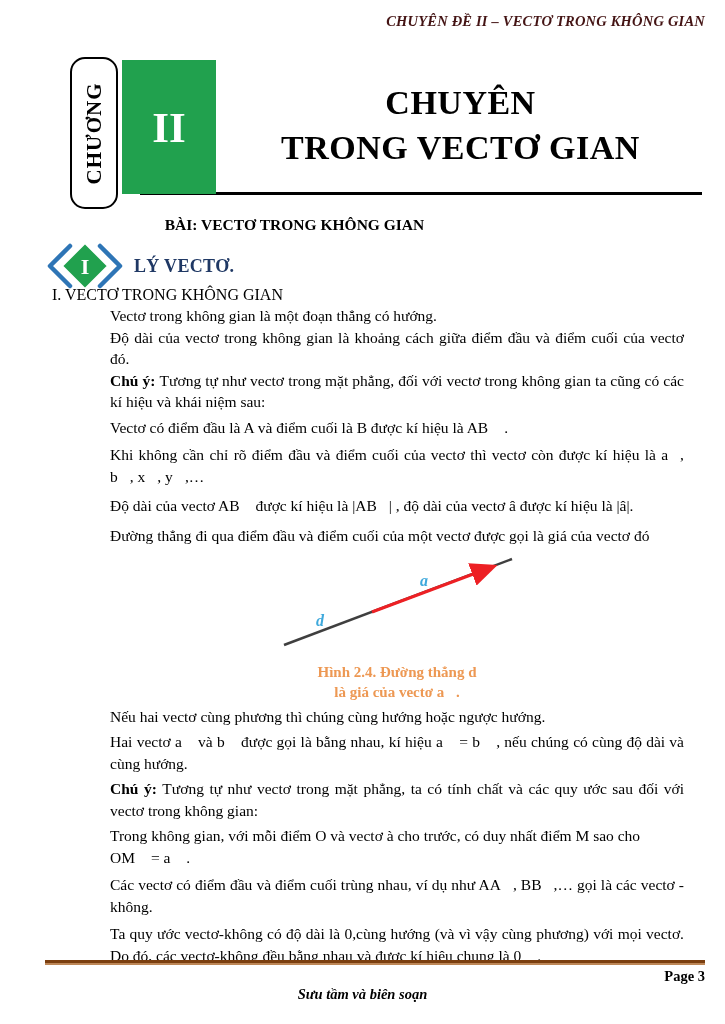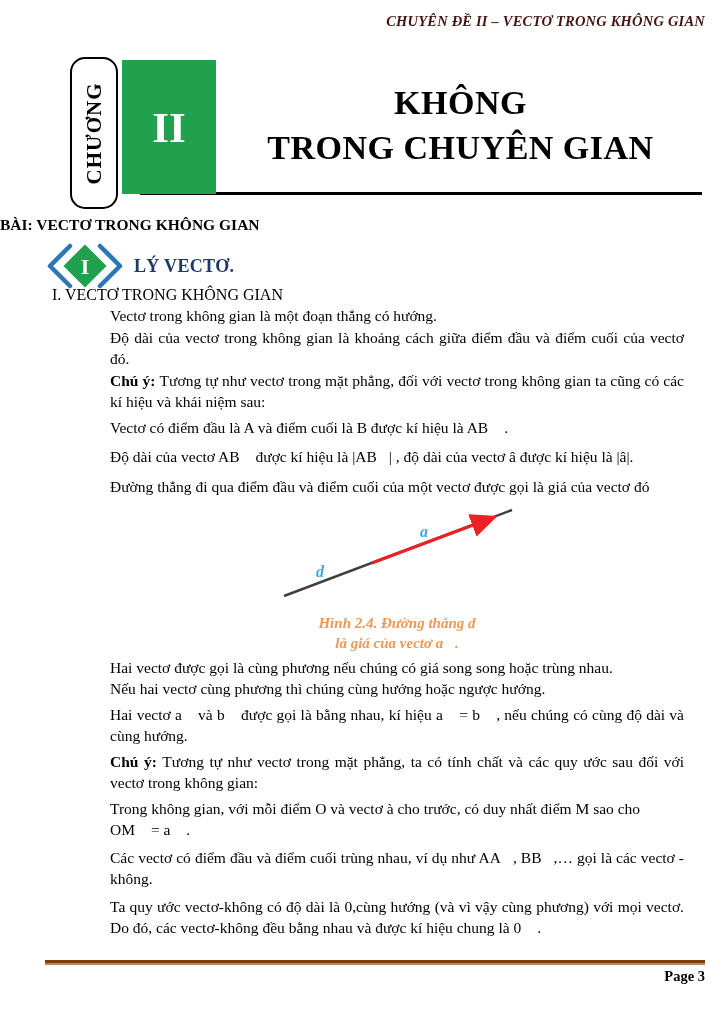--- a/index.html
+++ b/index.html
@@ -32,21 +32,21 @@
     position:absolute; left:122px; top:60px; width:94px; height:134px;
     background:var(--green,#21a14e); color:#fff; z-index:2;
     display:flex; align-items:center; justify-content:center;
     font-size:43px; font-weight:bold;
   }
   .banner-title {
     position:absolute; left:216px; top:80px; width:489px; text-align:center;
     font-weight:bold; font-size:34px; line-height:45px; letter-spacing:.5px;
   }
   .lesson-title {
-    position:absolute; top:216px; left:0; width:589px; 
+    position:absolute; top:216px; left:0; width:589px; text-align:center;
     font-weight:bold; font-size:15.5px;
   }
   
   .theory-row {
     position:absolute; top:240px; left:46px;
     display:flex; align-items:center; gap:10px;
   }
   .theory-heading {
     color:var(--navy,#1f3864); font-weight:bold; font-size:18px; letter-spacing:.3px;
   }
@@ -58,21 +58,21 @@
     position:absolute; top:305px; left:110px; width:574px;
     font-size:15.5px; line-height:21.5px; text-align:justify;
   }
   .para { margin:0; white-space:pre-line; }
   .para b { white-space:pre; }
   .m4 { margin-top:4px; } .m6 { margin-top:6px; } .m8 { margin-top:8px; }
   
   .figure-wrap { width:300px; margin:6px auto 4px auto; text-align:center; }
   .fig-caption {
     margin-top:4px; color:var(--caption-orange,#ed9853);
-    font-weight:bold; font-style:italic; font-size:15px; line-height:20px;
+    font-weight:bold; font-size:15px; line-height:20px;
     text-align:center; white-space:pre-line;
   }
   .fig-label { font-style:italic; font-weight:bold; font-size:16px; }
   
   .footer-rule {
     position:absolute; top:960px; left:45px; width:660px; height:3px;
     background:var(--footer-brown,#7b3f10);
     border-bottom:2px solid var(--footer-brown-light,#bd8757);
   }
   .page-num {
@@ -89,67 +89,68 @@
 <div class="page">
 
   <div class="doc-header">CHUYÊN ĐỀ II – VECTƠ TRONG KHÔNG GIAN</div>
 
   <div class="banner-rule"></div>
   <div class="chapter-box">
     <span>CHƯƠNG</span>
   </div>
   <div class="chapter-num">II</div>
   <div class="banner-title">
-    <div>KHÔNG</div>
-    <div>TRONG CHUYÊN GIAN</div>
+    <div>CHUYÊN</div>
+    <div>TRONG VECTƠ GIAN</div>
   </div>
   <div class="lesson-title">BÀI: VECTƠ TRONG KHÔNG GIAN</div>
 
   <div class="theory-row">
     <svg width="78" height="52" viewBox="0 0 78 52">
       <polyline points="24,6 4,26 24,46" fill="none" style="stroke:var(--chevron-blue,#2e75b6)" stroke-width="4.5" stroke-linecap="round" stroke-linejoin="round"></polyline>
       <polyline points="54,6 74,26 54,46" fill="none" style="stroke:var(--chevron-blue,#2e75b6)" stroke-width="4.5" stroke-linecap="round" stroke-linejoin="round"></polyline>
       <polygon points="39,3 62,26 39,49 16,26" style="fill:var(--green,#21a14e)" stroke="#ffffff" stroke-width="2"></polygon>
       <text x="39" y="34" text-anchor="middle" fill="#ffffff" font-size="22" font-weight="bold" font-family="Liberation Serif, serif">I</text>
     </svg>
     <span class="theory-heading">LÝ VECTƠ.</span>
   </div>
 
   <div class="section-title">I. VECTƠ TRONG KHÔNG GIAN</div>
 
   <div class="content">
     <p class="para"><b></b><span>Vectơ trong không gian là một đoạn thẳng có hướng.</span></p>
     <p class="para"><b></b><span>Độ dài của vectơ trong không gian là khoảng cách giữa điểm đầu và điểm cuối của vectơ đó.</span></p>
     <p class="para"><b>Chú ý: </b><span>Tương tự như vectơ trong mặt phẳng, đối với vectơ trong không gian ta cũng có các kí hiệu và khái niệm sau:</span></p>
     <p class="para m4"><b></b><span>Vectơ có điểm đầu là A và điểm cuối là B được kí hiệu là AB⃗ .</span></p>
+    <p class="para m6"><b></b><span>Khi không cần chỉ rõ điểm đầu và điểm cuối của vectơ thì vectơ còn được kí hiệu là a⃗, b⃗, x⃗, y⃗,…</span></p>
     <p class="para m8"><b></b><span>Độ dài của vectơ AB⃗ được kí hiệu là |AB⃗| , độ dài của vectơ â được kí hiệu là |â|.</span></p>
     <p class="para m8"><b></b><span>Đường thẳng đi qua điểm đầu và điểm cuối của một vectơ được gọi là giá của vectơ đó</span></p>
 
     <div class="figure-wrap">
       <svg width="250" height="100" viewBox="0 0 250 100">
         <defs>
           <marker id="arrowhead" markerWidth="9" markerHeight="8" refX="7" refY="4" orient="auto">
             <polygon points="0,0 9,4 0,8" style="fill:var(--fig-red,#ed2024)"></polygon>
           </marker>
         </defs>
         <line x1="12" y1="93" x2="240" y2="7" style="stroke:var(--fig-line,#3f3f3f)" stroke-width="2.5"></line>
         <line x1="100" y1="60" x2="220" y2="15" style="stroke:var(--fig-red,#ed2024)" stroke-width="3" marker-end="url(#arrowhead)"></line>
         <text x="44" y="74" class="fig-label" style="fill:var(--fig-blue,#3fa9dc)" font-style="italic" font-weight="bold" font-size="17" font-family="Liberation Serif, serif">d</text>
         <text x="148" y="34" class="fig-label" style="fill:var(--fig-blue,#3fa9dc)" font-style="italic" font-weight="bold" font-size="17" font-family="Liberation Serif, serif">a⃗</text>
       </svg>
       <div class="fig-caption">Hình 2.4. Đường thẳng d
 là giá của vectơ a⃗.</div>
     </div>
 
-    <p class="para"><b></b><span>Hai vectơ được gọi là cùng phương nếu chúng có giá song song hoặc trùng nhau.</span></p>
     <p class="para"><b></b><span>Nếu hai vectơ cùng phương thì chúng cùng hướng hoặc ngược hướng.</span></p>
     <p class="para m4"><b></b><span>Hai vectơ a⃗ và b⃗ được gọi là bằng nhau, kí hiệu a⃗ = b⃗ , nếu chúng có cùng độ dài và cùng hướng.</span></p>
     <p class="para m4"><b>Chú ý: </b><span>Tương tự như vectơ trong mặt phẳng, ta có tính chất và các quy ước sau đối với vectơ trong không gian:</span></p>
     <p class="para m4"><b></b><span>Trong không gian, với mỗi điểm O và vectơ à cho trước, có duy nhất điểm M  sao cho
 OM⃗ = a⃗ .</span></p>
     <p class="para m6"><b></b><span>Các vectơ có điểm đầu và điểm cuối trùng nhau, ví dụ như AA⃗, BB⃗,… gọi là các vectơ -không.</span></p>
     <p class="para m6"><b></b><span>Ta quy ước vectơ-không có độ dài là 0,cùng hướng (và vì vậy cùng phương) với mọi vectơ. Do đó, các vectơ-không đều bằng nhau và được kí hiệu chung là 0⃗ .</span></p>
   </div>
 
   <div class="footer-rule"></div>
   <div class="page-num">Page 3</div>
+  <div class="credit">Sưu tầm và biên soạn</div>
 
 </div>
 
 </body></html>

